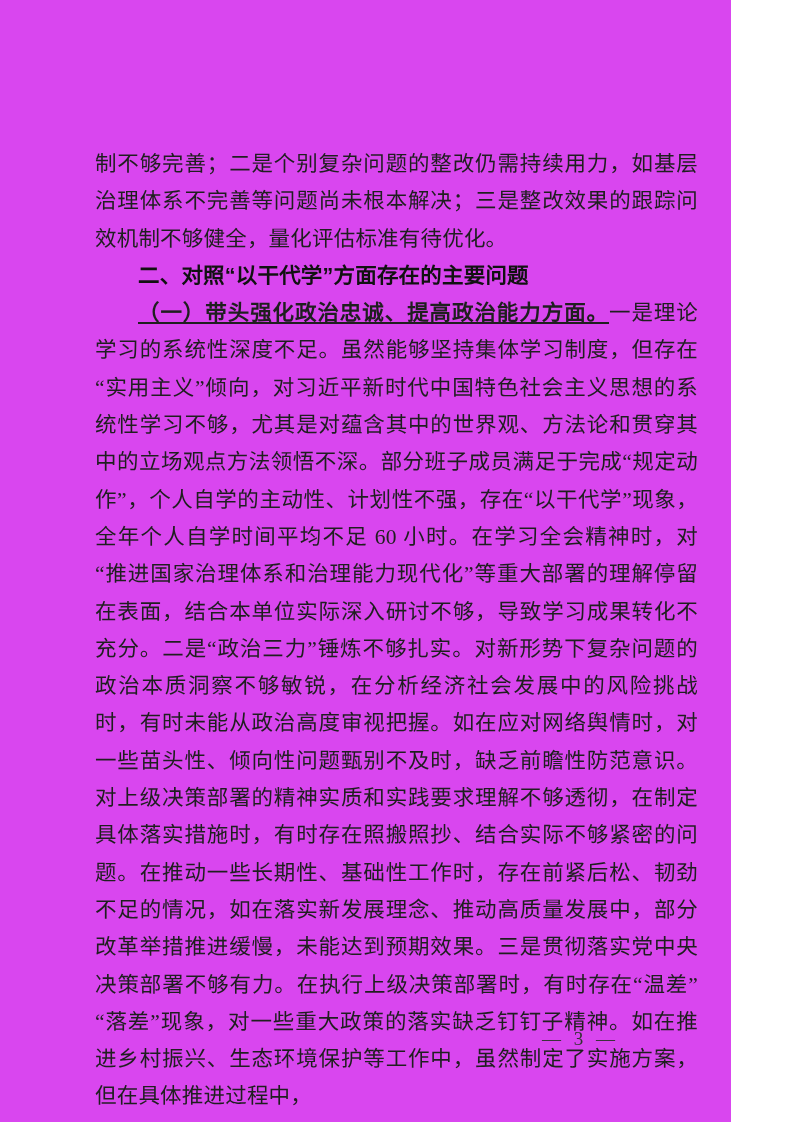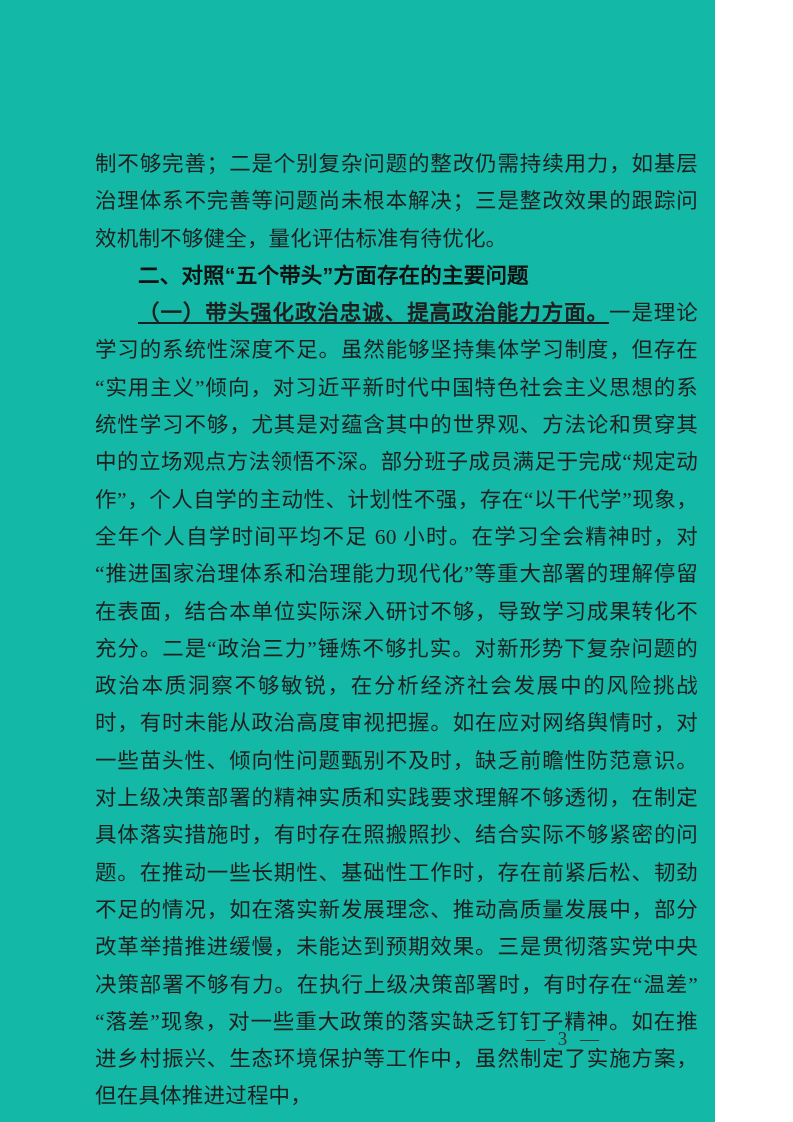--- a/index.html
+++ b/index.html
@@ -4,24 +4,25 @@
 <style>
   html, body {
     margin: 0;
     padding: 0;
     background: #ffffff;
   }
   .page {
     position: relative;
     width: 715px;
     height: 1122px;
-    background: #14b8a6;
+    background: #d946ef;
     overflow: hidden;
     font-family: "Liberation Serif", "DejaVu Serif", serif;
     color: #1f1f1f;
+    padding-left: 16px;
   }
   .body-text {
     position: absolute;
     left: 95px;
     top: 146px;
     width: 603px;
     font-size: 21.5px;
     line-height: 37.3px;
     text-align: justify;
     letter-spacing: 0.2px;
@@ -57,17 +58,17 @@
     color: #333333;
     font-family: "Liberation Serif", "DejaVu Serif", serif;
   }
 </style>
 </head>
 <body>
 
 <div class="page">
   <div class="body-text">
     <p class="para">制不够完善；二是个别复杂问题的整改仍需持续用力，如基层治理体系不完善等问题尚未根本解决；三是整改效果的跟踪问效机制不够健全，量化评估标准有待优化。</p>
-    <p class="section-heading">二、对照“五个带头”方面存在的主要问题</p>
+    <p class="section-heading">二、对照“以干代学”方面存在的主要问题</p>
     <p class="para indent"><span class="subsection-lead">（一）带头强化政治忠诚、提高政治能力方面。</span><span>一是理论学习的系统性深度不足。虽然能够坚持集体学习制度，但存在“实用主义”倾向，对习近平新时代中国特色社会主义思想的系统性学习不够，尤其是对蕴含其中的世界观、方法论和贯穿其中的立场观点方法领悟不深。部分班子成员满足于完成“规定动作”，个人自学的主动性、计划性不强，存在“以干代学”现象，全年个人自学时间平均不足 60 小时。在学习全会精神时，对“推进国家治理体系和治理能力现代化”等重大部署的理解停留在表面，结合本单位实际深入研讨不够，导致学习成果转化不充分。二是“政治三力”锤炼不够扎实。对新形势下复杂问题的政治本质洞察不够敏锐，在分析经济社会发展中的风险挑战时，有时未能从政治高度审视把握。如在应对网络舆情时，对一些苗头性、倾向性问题甄别不及时，缺乏前瞻性防范意识。对上级决策部署的精神实质和实践要求理解不够透彻，在制定具体落实措施时，有时存在照搬照抄、结合实际不够紧密的问题。在推动一些长期性、基础性工作时，存在前紧后松、韧劲不足的情况，如在落实新发展理念、推动高质量发展中，部分改革举措推进缓慢，未能达到预期效果。三是贯彻落实党中央决策部署不够有力。在执行上级决策部署时，有时存在“温差”“落差”现象，对一些重大政策的落实缺乏钉钉子精神。如在推进乡村振兴、生态环境保护等工作中，虽然制定了实施方案，但在具体推进过程中，</span></p>
   </div>
   <div class="page-number">— 3 —</div>
 </div>
 
 </body></html>

